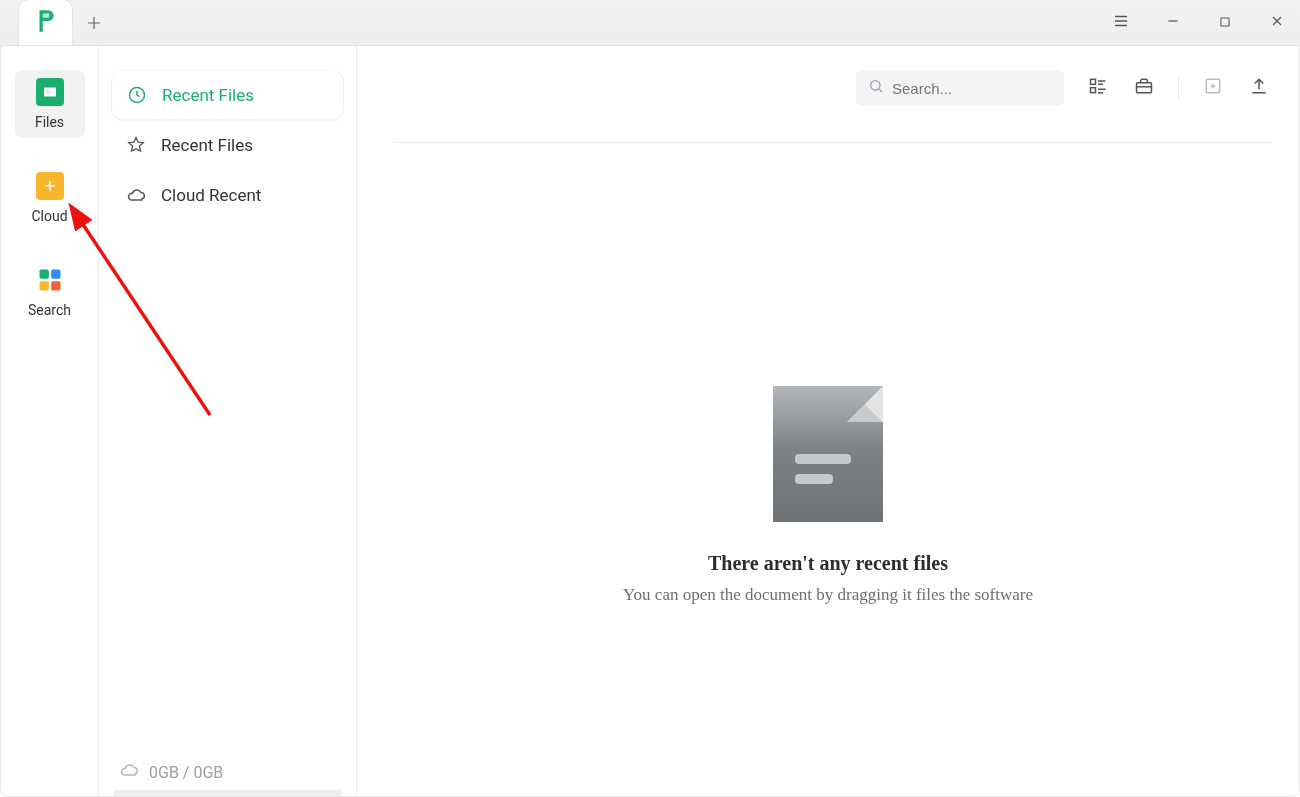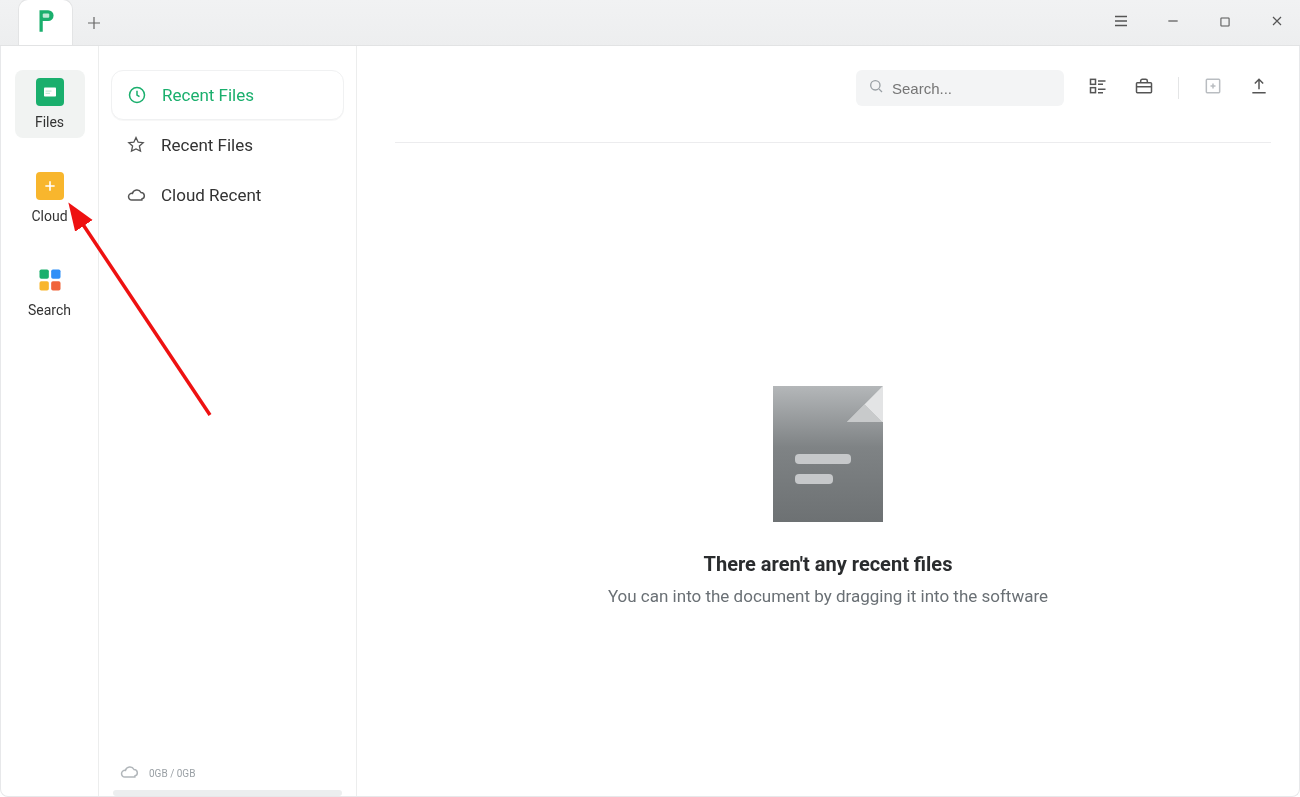--- a/index.html
+++ b/index.html
@@ -111,21 +111,21 @@
     border:1px solid #f0f1f2;
   }
   .side-icon { width:22px; height:22px; display:flex; align-items:center; justify-content:center; color:#555; }
   .side-item.active .side-icon { color:#1aaf6d; }
   .storage {
     position:absolute;
     bottom: 12px;
     left: 20px;
     right: 20px;
     color:#9aa0a5;
-    font-size:10px;
+    font-size:16px;
     display:flex;
     align-items:center;
     gap:10px;
   }
   .storage-bar { position:absolute; bottom:0; left:14px; right:14px; height:6px; background:#eceeef; border-radius:3px;}
   .main {
     flex:1;
     position:relative;
   }
   .toolbar {
@@ -154,20 +154,21 @@
   .tool-icon { color:#6d7074; cursor:pointer; display:flex; align-items:center; justify-content:center; width:24px; height:24px; }
   .vdiv { width:1px; height:22px; background:#e4e5e6; }
   .hr { position:absolute; top:96px; left:38px; right:28px; height:1px; background:#ececee; }
   .empty {
     position:absolute;
     top: 340px;
     left:0; right:0;
     display:flex;
     flex-direction:column;
     align-items:center;
+    font-family:Liberation Serif, serif;
   }
   .doc-shape {
     width:110px; height:136px;
     background: linear-gradient(180deg,#b4b7b9 0%, #7f8385 45%, #6d7173 100%);
     position:relative;
   }
   .doc-fold {
     position:absolute; top:0; right:0;
     width:36px; height:36px;
     background: linear-gradient(135deg, #e3e4e5 50%, #c8cacb 50%);
@@ -364,21 +365,21 @@
 
     <div class="hr"></div>
 
     <div class="empty">
       <div class="doc-shape">
         <div class="doc-fold"></div>
         <div class="doc-line l1"></div>
         <div class="doc-line l2"></div>
       </div>
       <div class="empty-title">There aren't any recent files</div>
-      <div class="empty-sub">You can into the document by dragging it into the software</div>
+      <div class="empty-sub">You can open the document by dragging it files the software</div>
     </div>
   </div>
 
 </div>
 
 <svg class="arrow-overlay" viewBox="0 0 180 240">
   <defs>
     <marker id="ah" markerWidth="10" markerHeight="10" refX="2" refY="3" orient="auto">
       <path d="M0,0 L0,6 L8,3 z" fill="#e11"></path>
     </marker>

